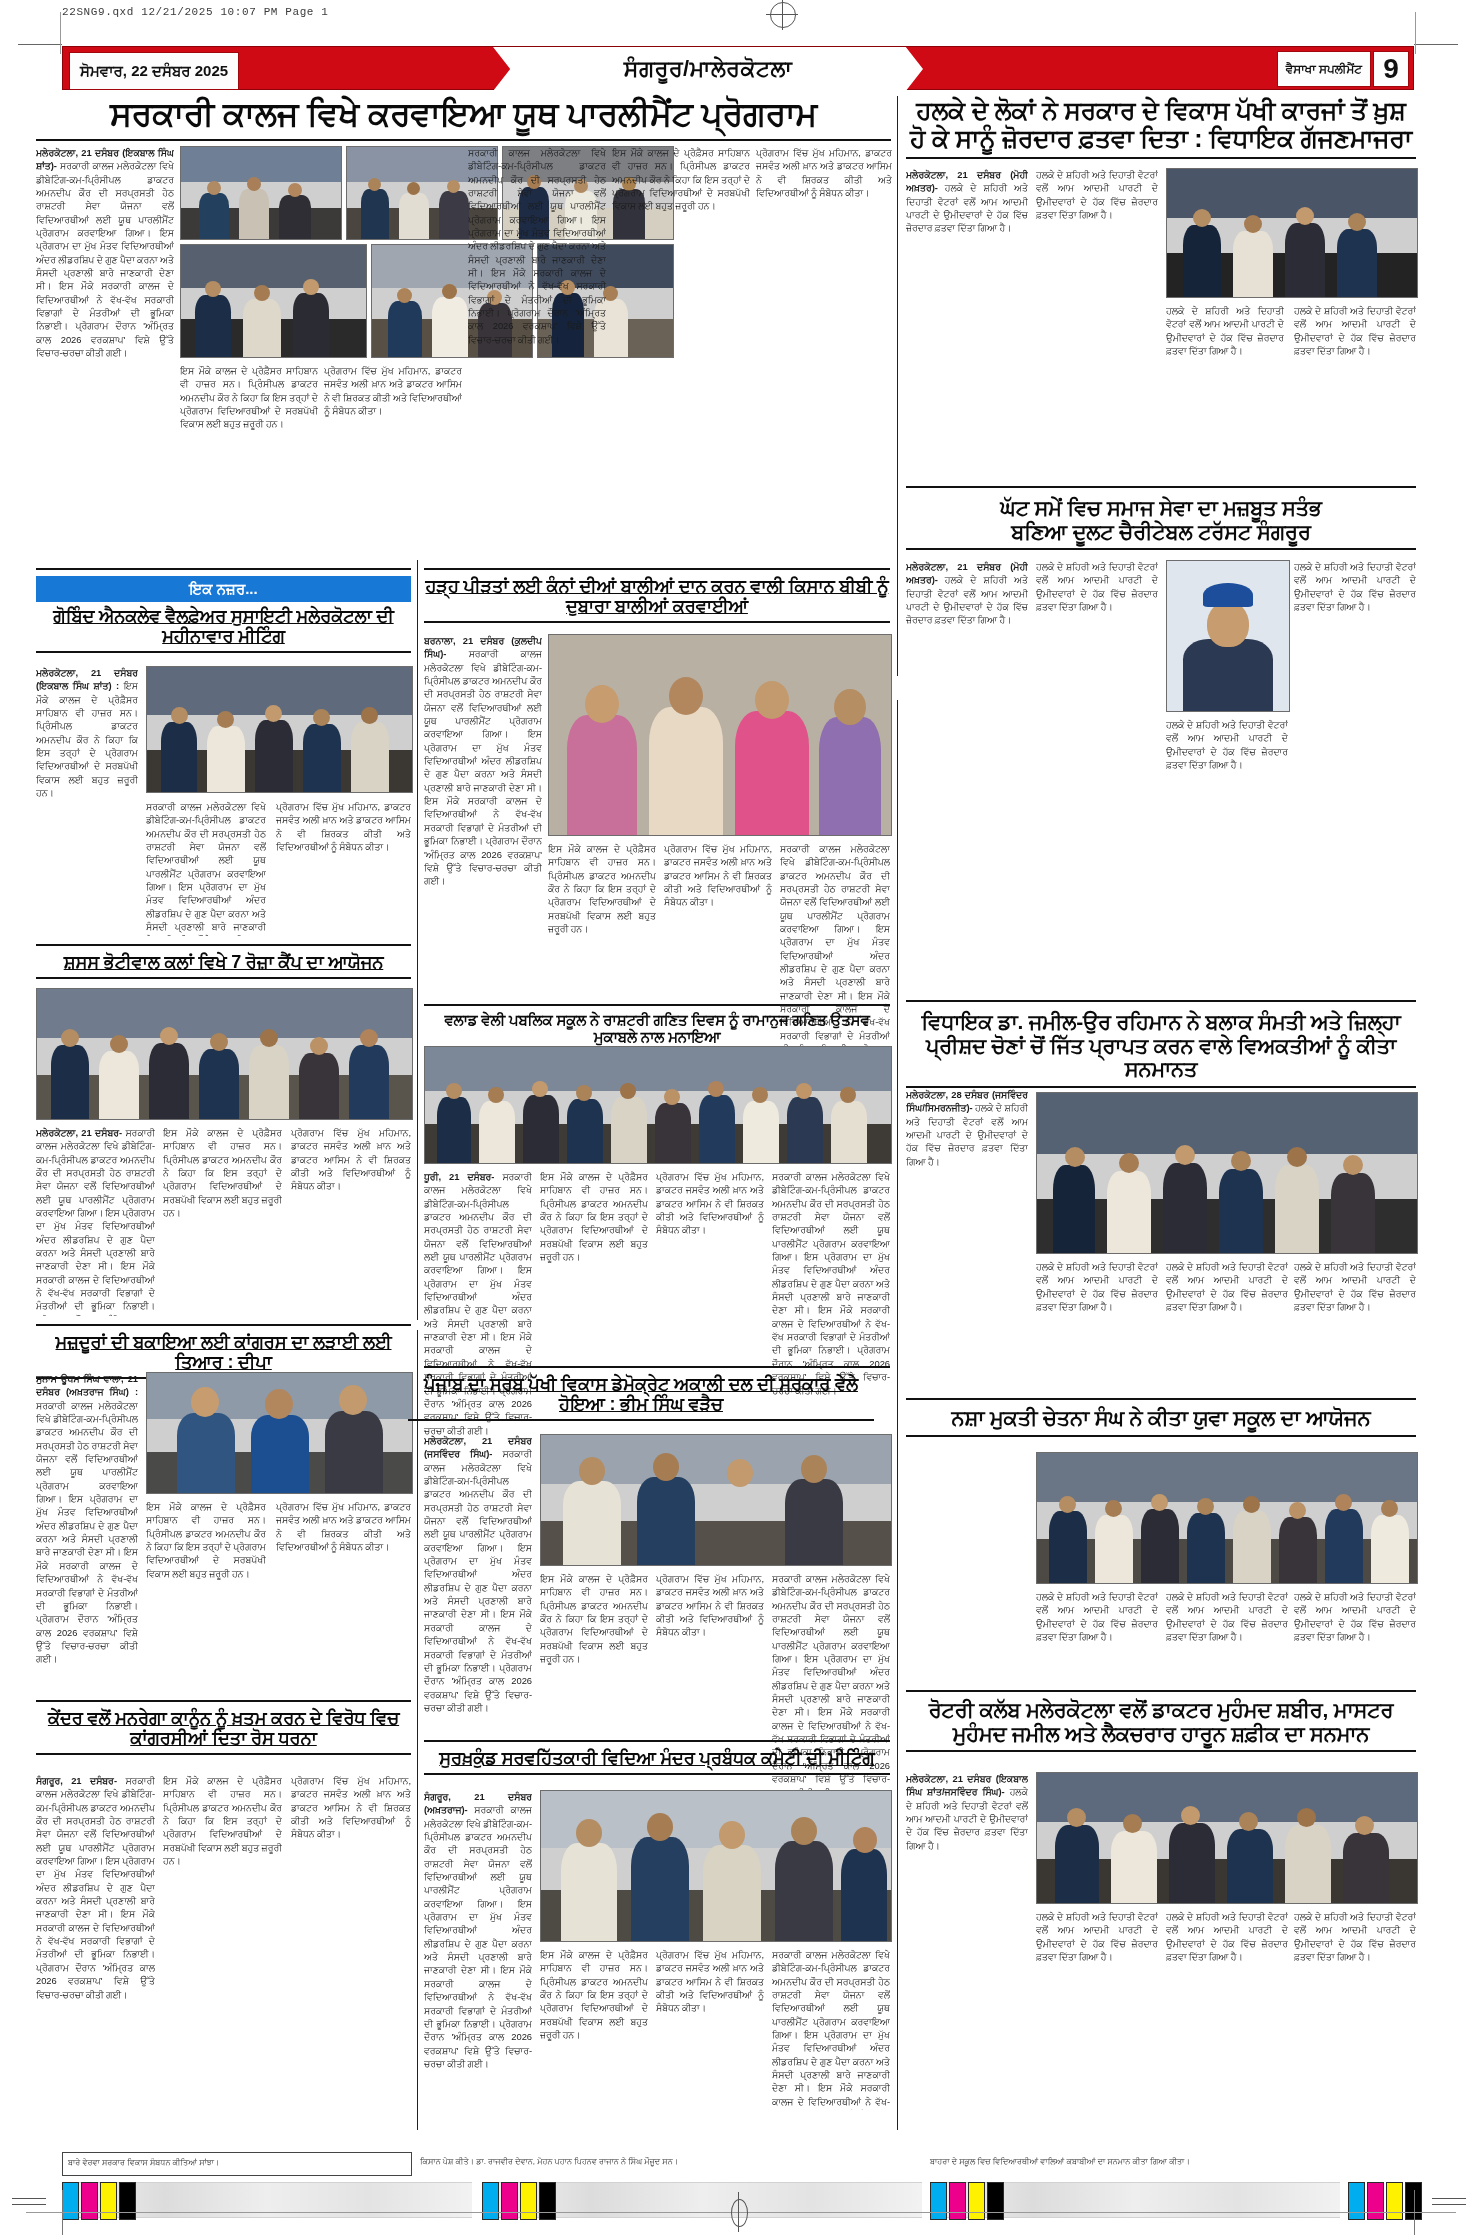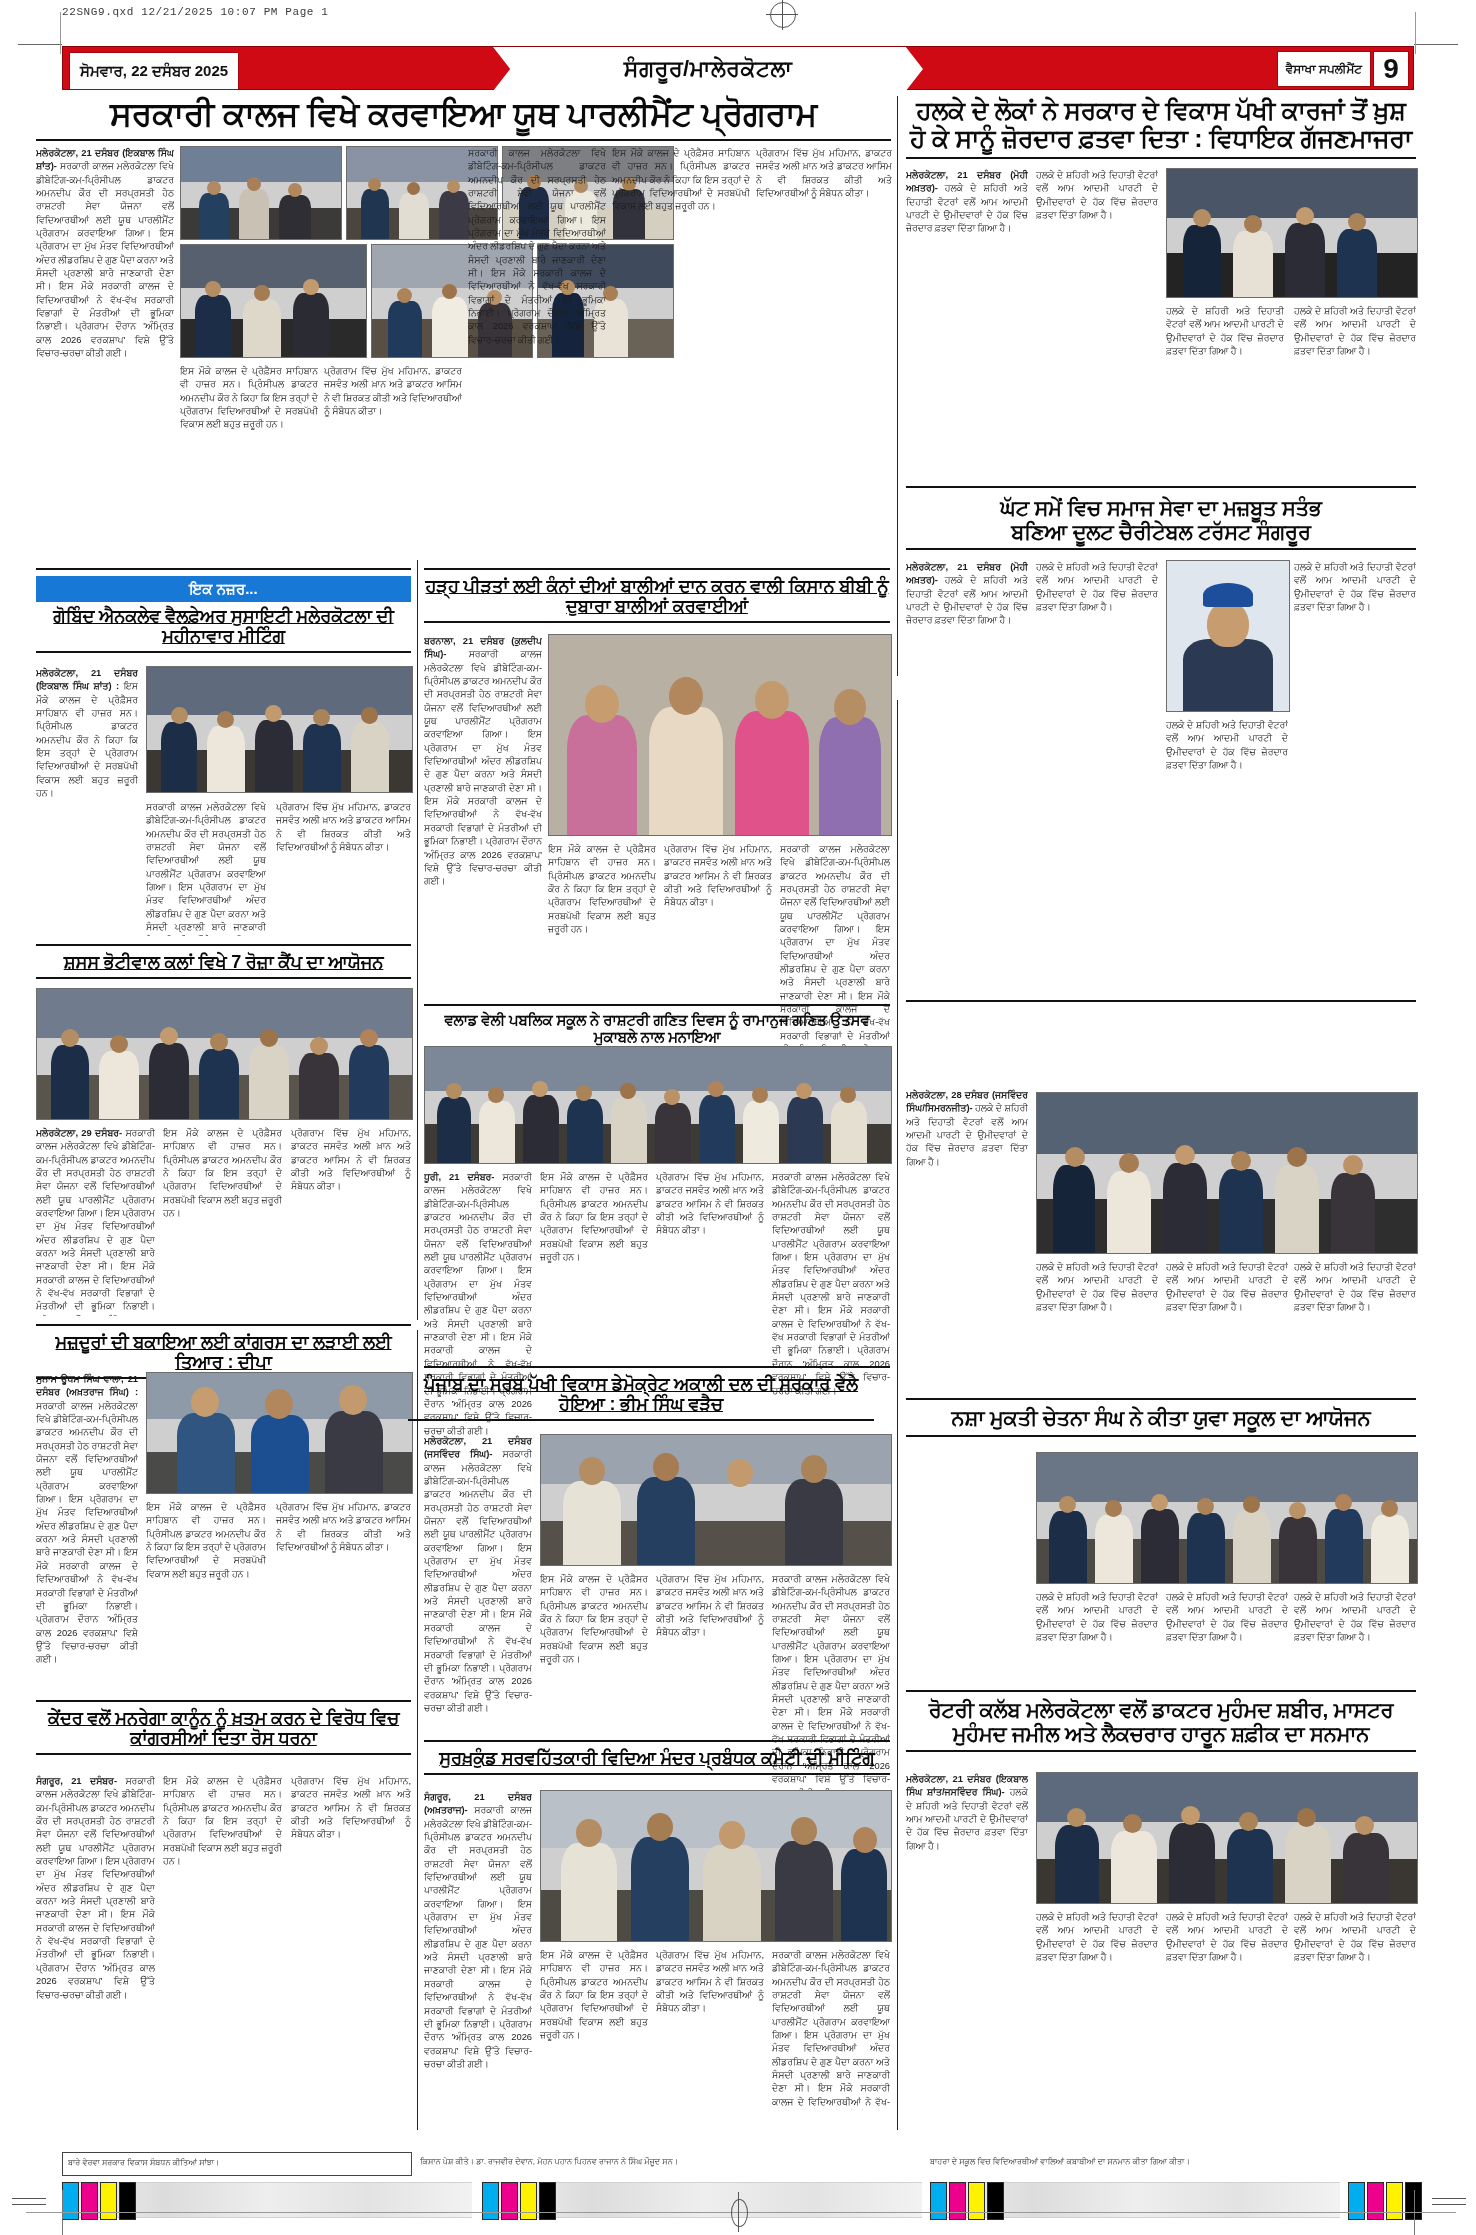--- a/index.html
+++ b/index.html
@@ -257,20 +257,24 @@
     <span>ਹਲਕੇ ਦੇ ਸ਼ਹਿਰੀ ਅਤੇ ਦਿਹਾਤੀ ਵੋਟਰਾਂ ਵਲੋਂ ਆਮ ਆਦਮੀ ਪਾਰਟੀ ਦੇ ਉਮੀਦਵਾਰਾਂ ਦੇ ਹੱਕ ਵਿੱਚ ਜ਼ੋਰਦਾਰ ਫ਼ਤਵਾ ਦਿੱਤਾ ਗਿਆ ਹੈ।</span>
   </div>
   <div class="body-col" style="position:absolute;left:1166px;top:718px;width:122px;height:272px;overflow:hidden;">
     <span>ਹਲਕੇ ਦੇ ਸ਼ਹਿਰੀ ਅਤੇ ਦਿਹਾਤੀ ਵੋਟਰਾਂ ਵਲੋਂ ਆਮ ਆਦਮੀ ਪਾਰਟੀ ਦੇ ਉਮੀਦਵਾਰਾਂ ਦੇ ਹੱਕ ਵਿੱਚ ਜ਼ੋਰਦਾਰ ਫ਼ਤਵਾ ਦਿੱਤਾ ਗਿਆ ਹੈ।</span>
   </div>
   <div class="body-col" style="position:absolute;left:1294px;top:560px;width:122px;height:430px;overflow:hidden;">
     <span>ਹਲਕੇ ਦੇ ਸ਼ਹਿਰੀ ਅਤੇ ਦਿਹਾਤੀ ਵੋਟਰਾਂ ਵਲੋਂ ਆਮ ਆਦਮੀ ਪਾਰਟੀ ਦੇ ਉਮੀਦਵਾਰਾਂ ਦੇ ਹੱਕ ਵਿੱਚ ਜ਼ੋਰਦਾਰ ਫ਼ਤਵਾ ਦਿੱਤਾ ਗਿਆ ਹੈ।</span>
   </div>
 
   <div class="hline" style="left:906px;top:1000px;width:510px;height:2px;background:#111;"></div>
+  <div style="position:absolute;left:906px;top:1010px;width:510px;">
+    <div class="hl hl-md" style="text-align:center;">ਵਿਧਾਇਕ ਡਾ. ਜਮੀਲ-ਉਰ ਰਹਿਮਾਨ ਨੇ ਬਲਾਕ ਸੰਮਤੀ ਅਤੇ ਜ਼ਿਲ੍ਹਾ ਪ੍ਰੀਸ਼ਦ ਚੋਣਾਂ ਚੋਂ ਜਿੱਤ ਪ੍ਰਾਪਤ ਕਰਨ ਵਾਲੇ ਵਿਅਕਤੀਆਂ ਨੂੰ ਕੀਤਾ ਸਨਮਾਨਤ</div>
+    <div class="rule2" style="margin-top:5px;"></div>
+  </div>
 
   <div class="photo" style="left:1036px;top:1092px;width:380px;height:160px;">
     <div class="sky" style="background:#556274;"></div>
     <div class="ground" style="background:#2e2e2e;"></div>
     <div class="ppl" style="left:16px;width:42px;height:88px;background:#16243a;"></div>
     <div class="head" style="left:28px;bottom:86px;width:20px;height:20px;background:#b58d63;"></div>
     <div class="ppl" style="left:70px;width:44px;height:82px;background:#ece7da;"></div>
     <div class="head" style="left:82px;bottom:80px;width:20px;height:20px;background:#a67c53;"></div>
     <div class="ppl" style="left:126px;width:44px;height:90px;background:#2c2c36;"></div>
     <div class="head" style="left:138px;bottom:88px;width:20px;height:20px;background:#c29a6e;"></div>
@@ -416,21 +420,21 @@
     <div class="ppl" style="left:162px;width:40px;height:70px;background:#1e3350;"></div>
     <div class="head" style="left:173px;bottom:68px;width:18px;height:18px;background:#ab8359;"></div>
     <div class="ppl" style="left:212px;width:40px;height:74px;background:#d8d3c5;"></div>
     <div class="head" style="left:223px;bottom:72px;width:18px;height:18px;background:#9d7349;"></div>
     <div class="ppl" style="left:262px;width:40px;height:66px;background:#39343a;"></div>
     <div class="head" style="left:273px;bottom:64px;width:18px;height:18px;background:#bb9166;"></div>
     <div class="ppl" style="left:312px;width:40px;height:74px;background:#223b5d;"></div>
     <div class="head" style="left:323px;bottom:72px;width:18px;height:18px;background:#b0835a;"></div>
   </div>
   <div class="body-col" style="position:absolute;left:36px;top:1126px;width:119px;height:190px;overflow:hidden;">
-    <span class="byline">ਮਲੇਰਕੋਟਲਾ, 29 ਦਸੰਬਰ-</span>
+    <span class="byline">ਮਲੇਰਕੋਟਲਾ, 21 ਦਸੰਬਰ-</span>
     <span>ਸਰਕਾਰੀ ਕਾਲਜ ਮਲੇਰਕੋਟਲਾ ਵਿਖੇ ਡੀਬੇਟਿੰਗ-ਕਮ-ਪ੍ਰਿੰਸੀਪਲ ਡਾਕਟਰ ਅਮਨਦੀਪ ਕੌਰ ਦੀ ਸਰਪ੍ਰਸਤੀ ਹੇਠ ਰਾਸ਼ਟਰੀ ਸੇਵਾ ਯੋਜਨਾ ਵਲੋਂ ਵਿਦਿਆਰਥੀਆਂ ਲਈ ਯੂਥ ਪਾਰਲੀਮੈਂਟ ਪ੍ਰੋਗਰਾਮ ਕਰਵਾਇਆ ਗਿਆ। ਇਸ ਪ੍ਰੋਗਰਾਮ ਦਾ ਮੁੱਖ ਮੰਤਵ ਵਿਦਿਆਰਥੀਆਂ ਅੰਦਰ ਲੀਡਰਸ਼ਿਪ ਦੇ ਗੁਣ ਪੈਦਾ ਕਰਨਾ ਅਤੇ ਸੰਸਦੀ ਪ੍ਰਣਾਲੀ ਬਾਰੇ ਜਾਣਕਾਰੀ ਦੇਣਾ ਸੀ। ਇਸ ਮੌਕੇ ਸਰਕਾਰੀ ਕਾਲਜ ਦੇ ਵਿਦਿਆਰਥੀਆਂ ਨੇ ਵੱਖ-ਵੱਖ ਸਰਕਾਰੀ ਵਿਭਾਗਾਂ ਦੇ ਮੰਤਰੀਆਂ ਦੀ ਭੂਮਿਕਾ ਨਿਭਾਈ। ਪ੍ਰੋਗਰਾਮ ਦੌਰਾਨ 'ਅੰਮ੍ਰਿਤ ਕਾਲ 2026 ਵਰਕਸ਼ਾਪ' ਵਿਸ਼ੇ ਉੱਤੇ ਵਿਚਾਰ-ਚਰਚਾ ਕੀਤੀ ਗਈ।</span>
   </div>
   <div class="body-col" style="position:absolute;left:163px;top:1126px;width:119px;height:190px;overflow:hidden;">
     <span>ਇਸ ਮੌਕੇ ਕਾਲਜ ਦੇ ਪ੍ਰੋਫ਼ੈਸਰ ਸਾਹਿਬਾਨ ਵੀ ਹਾਜ਼ਰ ਸਨ। ਪ੍ਰਿੰਸੀਪਲ ਡਾਕਟਰ ਅਮਨਦੀਪ ਕੌਰ ਨੇ ਕਿਹਾ ਕਿ ਇਸ ਤਰ੍ਹਾਂ ਦੇ ਪ੍ਰੋਗਰਾਮ ਵਿਦਿਆਰਥੀਆਂ ਦੇ ਸਰਬਪੱਖੀ ਵਿਕਾਸ ਲਈ ਬਹੁਤ ਜ਼ਰੂਰੀ ਹਨ।</span>
   </div>
   <div class="body-col" style="position:absolute;left:291px;top:1126px;width:120px;height:190px;overflow:hidden;">
     <span>ਪ੍ਰੋਗਰਾਮ ਵਿੱਚ ਮੁੱਖ ਮਹਿਮਾਨ, ਡਾਕਟਰ ਜਸਵੰਤ ਅਲੀ ਖ਼ਾਨ ਅਤੇ ਡਾਕਟਰ ਆਸਿਮ ਨੇ ਵੀ ਸ਼ਿਰਕਤ ਕੀਤੀ ਅਤੇ ਵਿਦਿਆਰਥੀਆਂ ਨੂੰ ਸੰਬੋਧਨ ਕੀਤਾ।</span>
   </div>
 
   <div class="hline" style="left:36px;top:1324px;width:375px;height:2px;background:#111;"></div>

